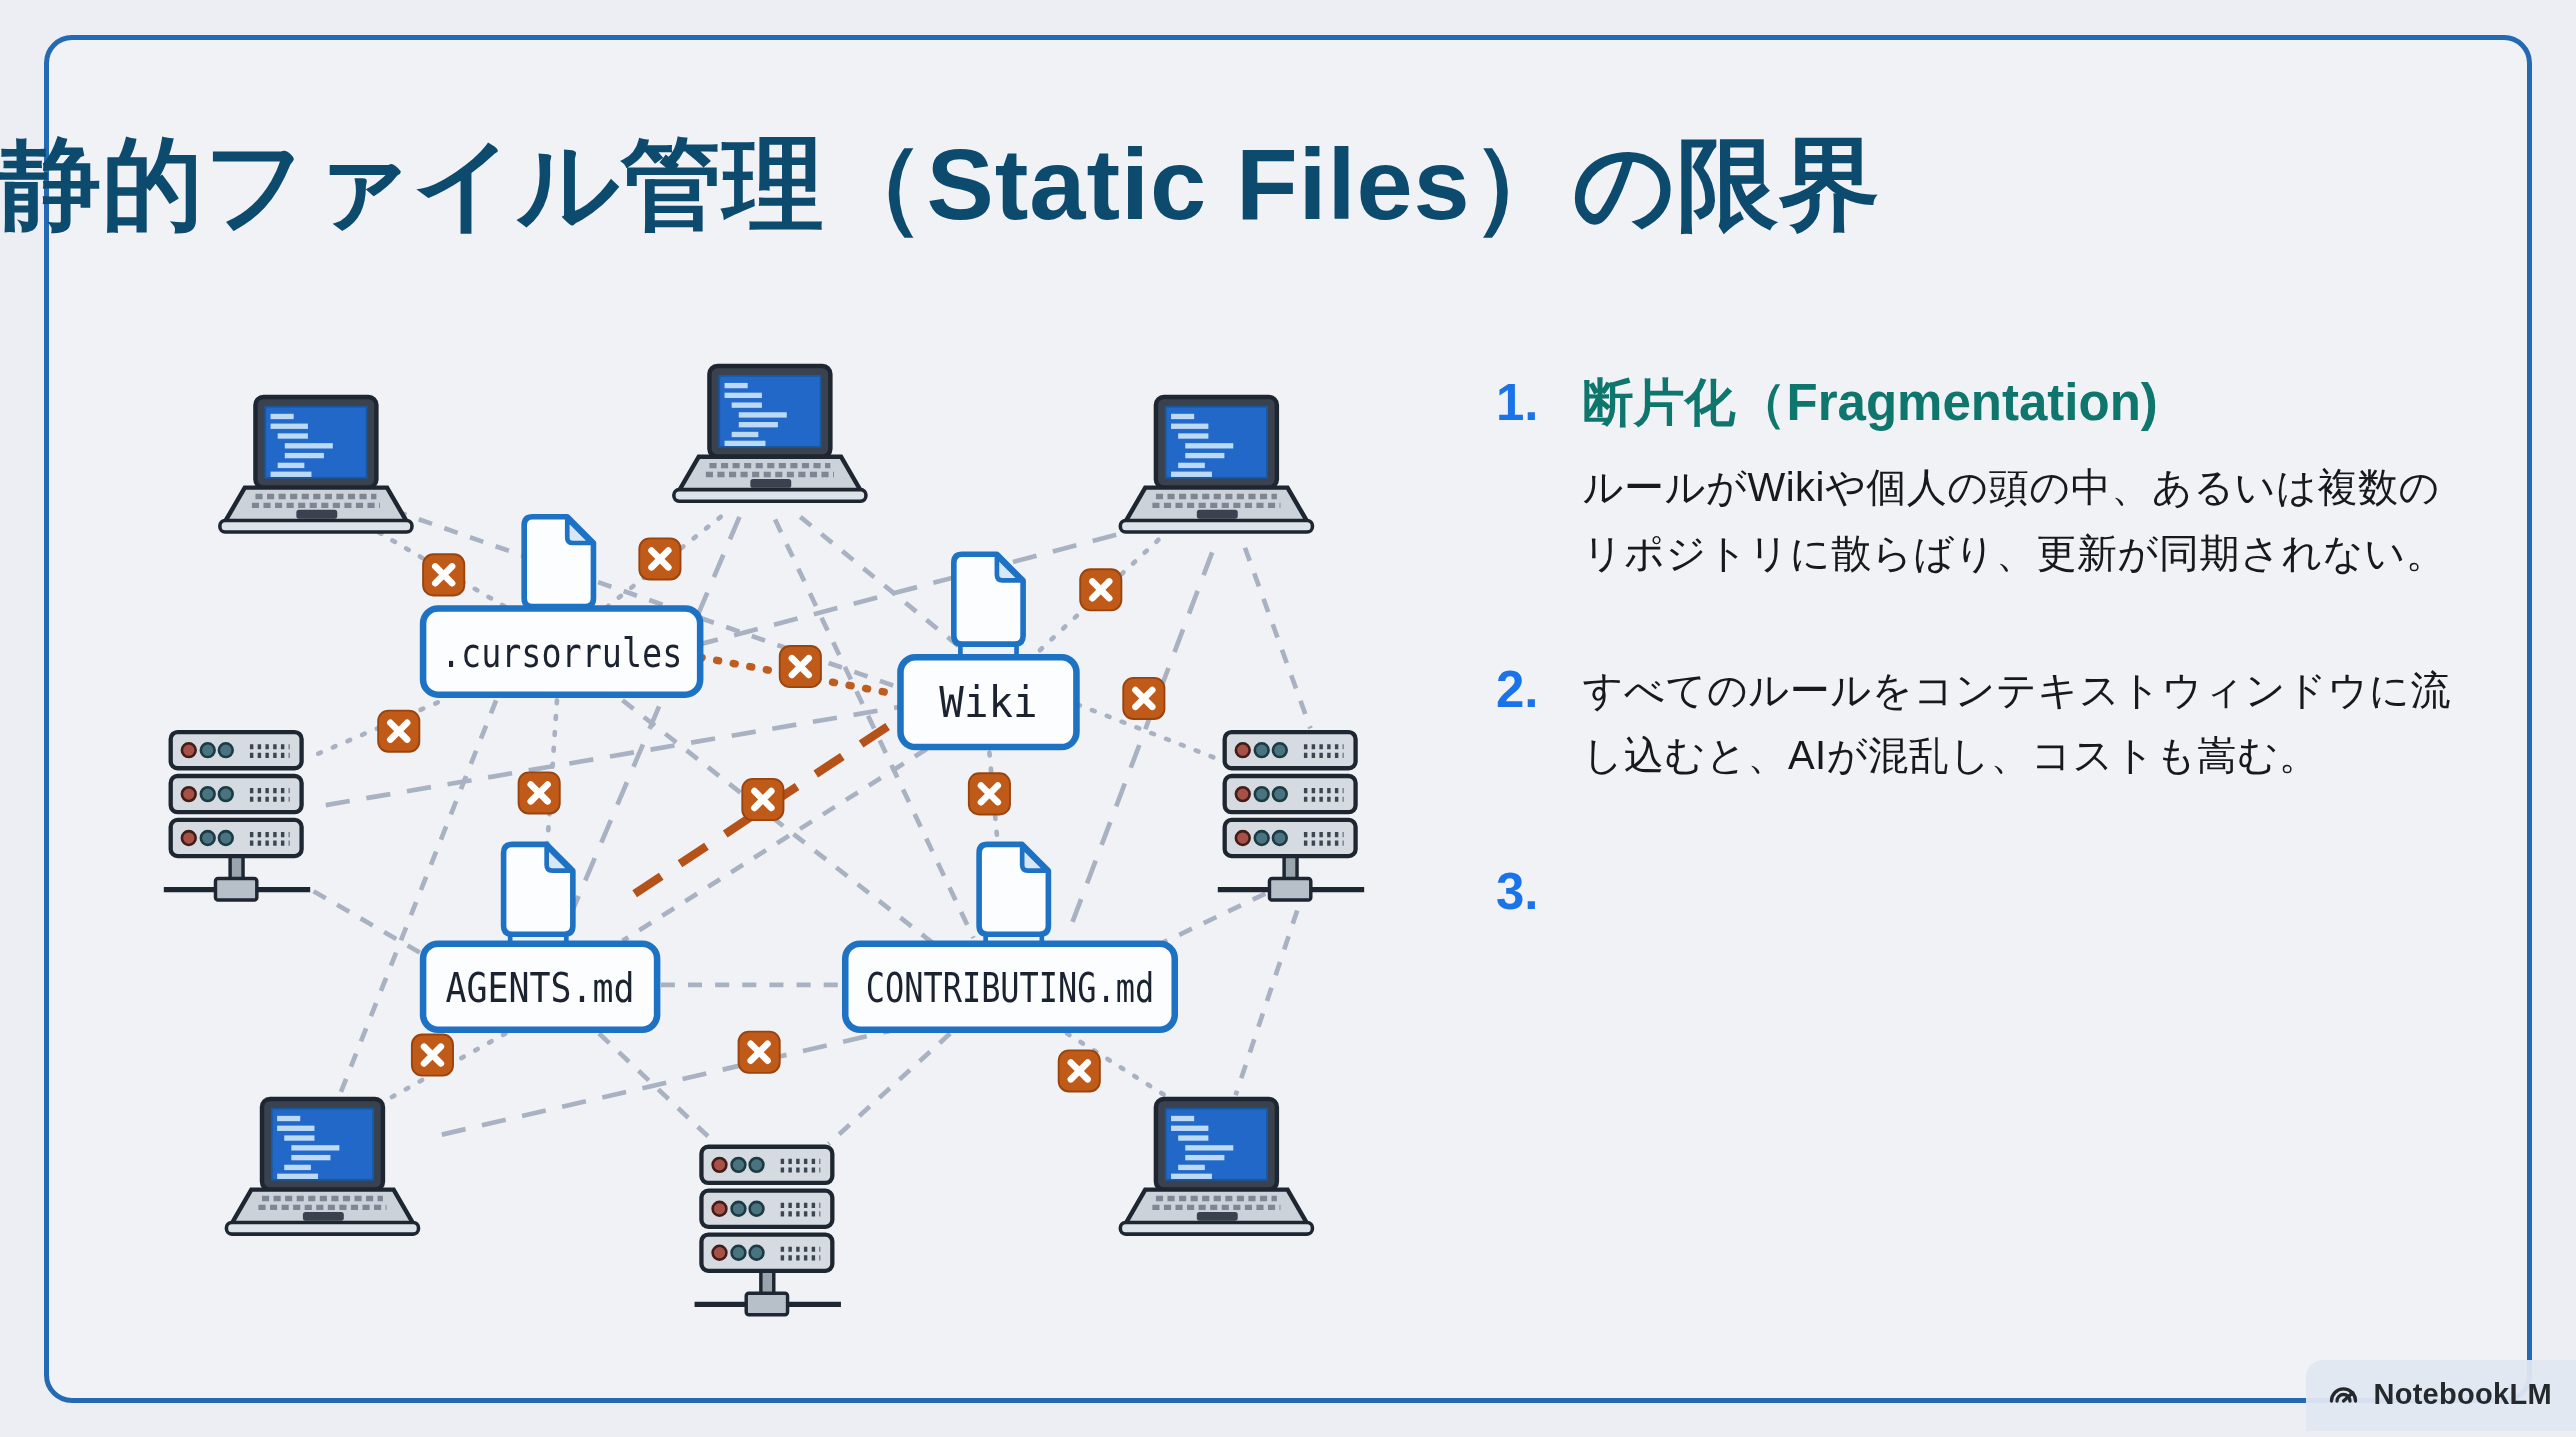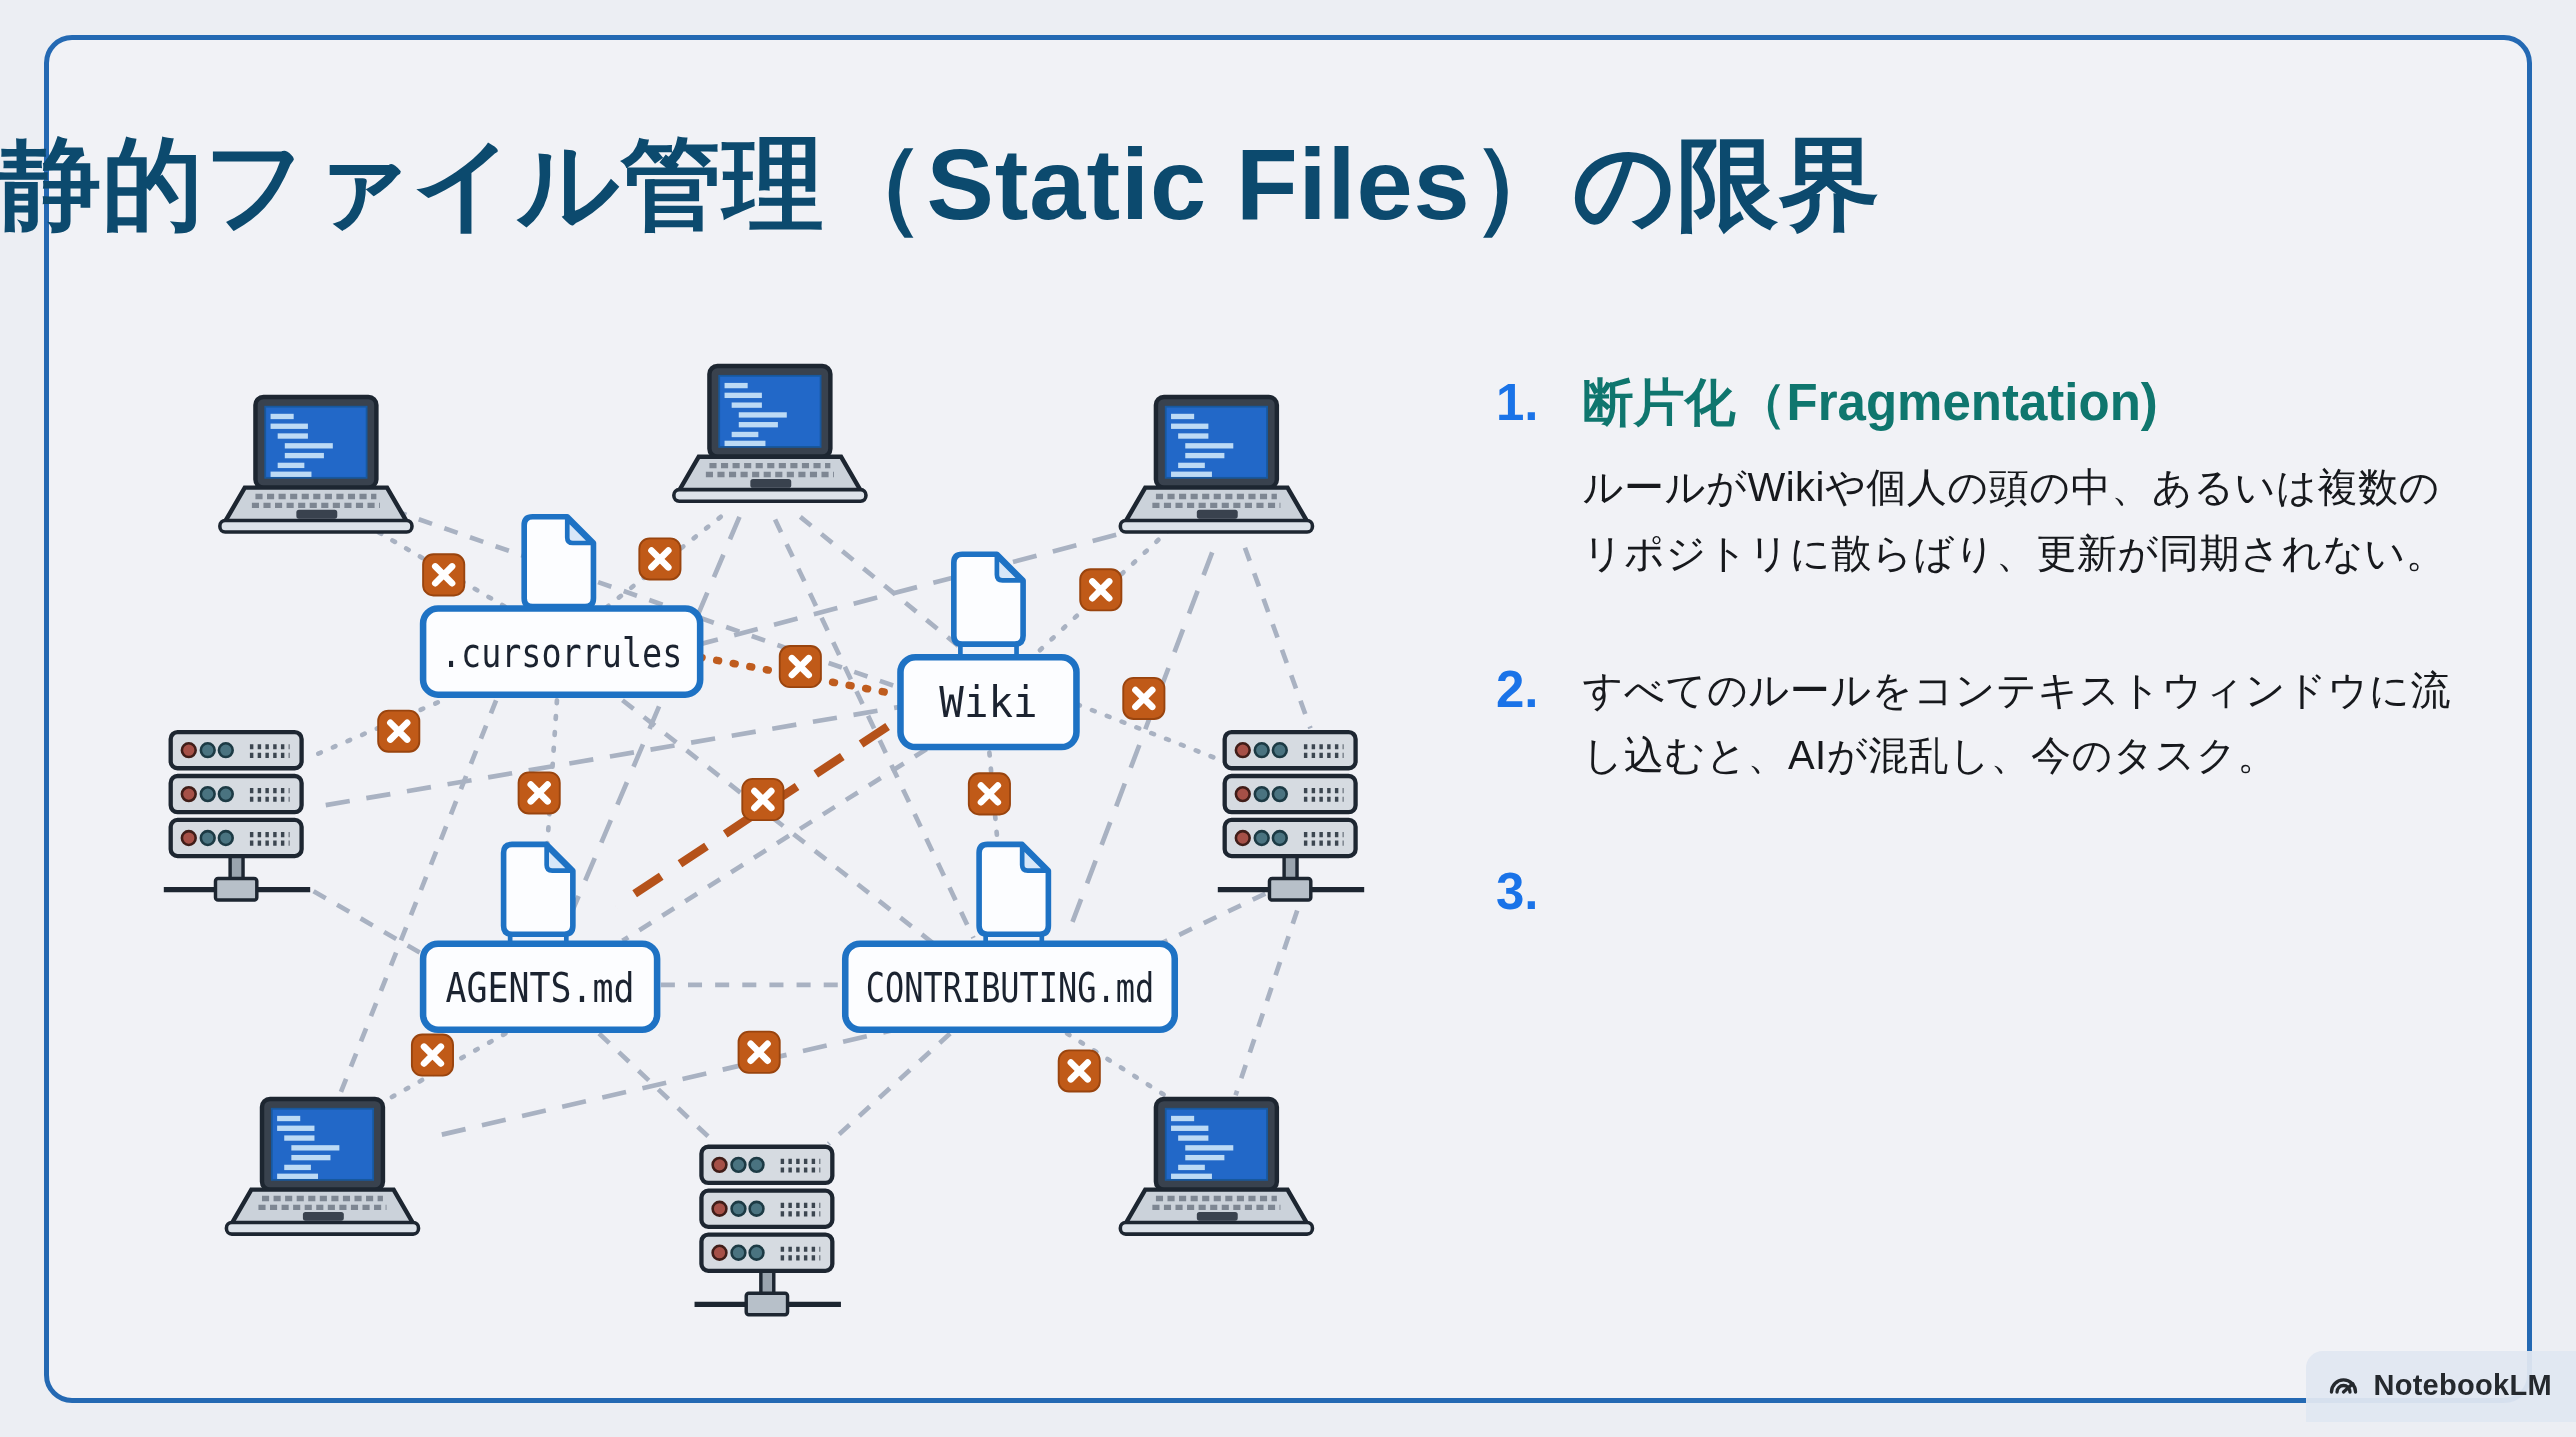--- a/index.html
+++ b/index.html
@@ -28,21 +28,21 @@
   .issue-num{
     font-size:51px;font-weight:700;color:#1a73e8;line-height:1.25;
   }
   .issue-head{
     font-size:51px;font-weight:700;color:#0f766e;line-height:1.25;margin-bottom:20.6px;
   }
   .issue-body{
     font-size:40px;line-height:1.64;color:#17191d;letter-spacing:0.5px;
   }
   .brand-badge{
-    position:absolute;right:0;bottom:16px;z-index:3;
+    position:absolute;right:0;bottom:7px;z-index:3;
     height:54px;padding:7.5px 24px 9.4px 19px;
     background:rgba(224,231,241,0.95);
     border-top-left-radius:17px;
     display:flex;align-items:center;gap:11.2px;
   }
   .brand-badge .brand-label{
     font-size:29px;font-weight:700;color:#25292e;letter-spacing:0.3px;
   }
   .node-label{
     font-family:"DejaVu Sans Mono","Liberation Mono",monospace;
@@ -206,21 +206,21 @@
   <div class="issue">
     <div class="issue-num">1.</div>
     <div>
       <div class="issue-head">断片化（Fragmentation)</div>
       <div class="issue-body">ルールがWikiや個人の頭の中、あるいは複数のリポジトリに散らばり、更新が同期されない。</div>
     </div>
   </div>
   <div class="issue">
     <div class="issue-num">2.</div>
     <div>
-      <div class="issue-body">すべてのルールをコンテキストウィンドウに流し込むと、AIが混乱し、今のタスク。</div>
+      <div class="issue-body">すべてのルールをコンテキストウィンドウに流し込むと、AIが混乱し、コストも嵩む。</div>
     </div>
   </div>
   <div class="issue">
     <div class="issue-num">3.</div>
     <div>
     </div>
   </div>
 </div>
 
 <div class="brand-badge">

